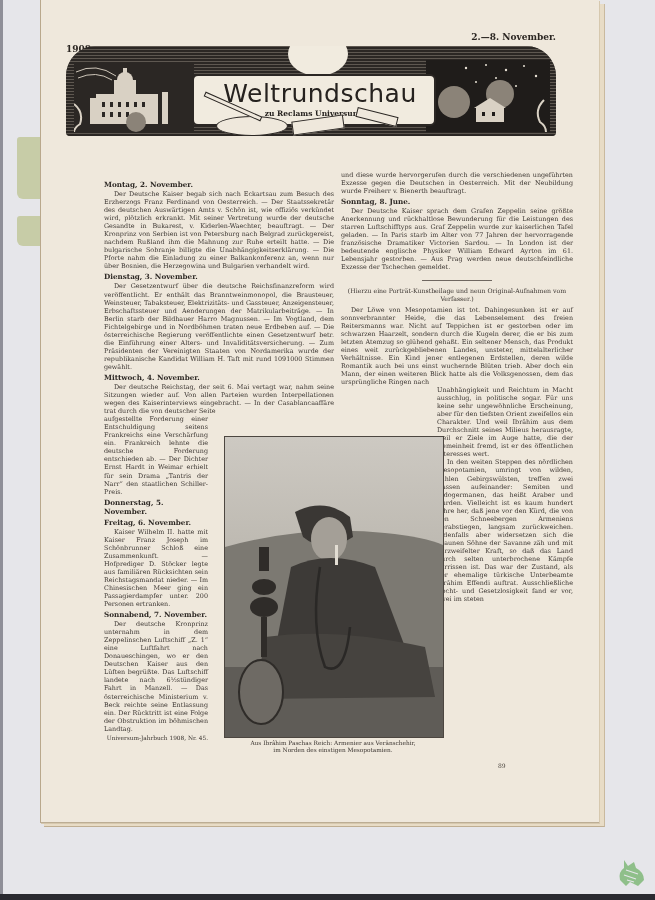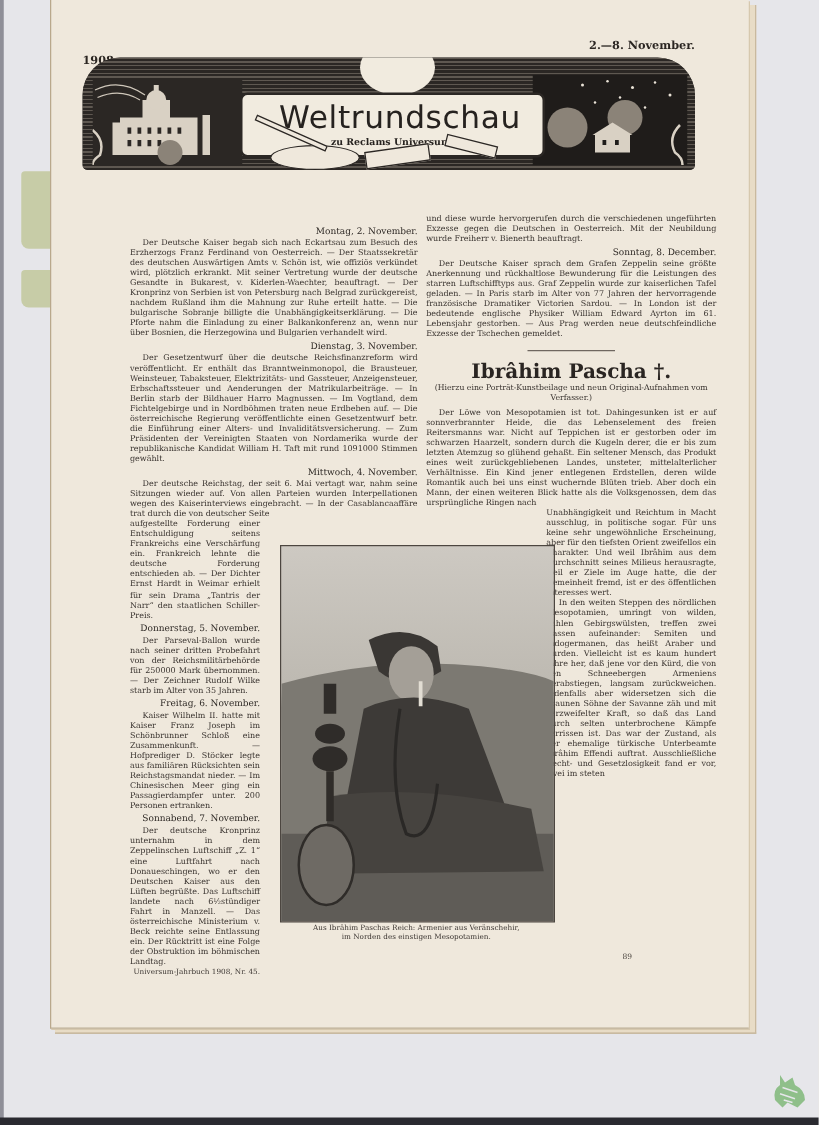--- a/index.html
+++ b/index.html
@@ -59,21 +59,21 @@
     position:absolute; left:150px; top:70px; width:70px; height:18px;
     background:#efe8dc; border:1.5px solid #2b2724; border-radius:50%;
   }
   .tube { position:absolute; background:#efe8dc; border:1.5px solid #2b2724; }
 
   .col { position:absolute; font-family:"DejaVu Serif", serif; color:#3a3430; }
   .col-left { left:104px; top:178px; width:230px; }
   .col-right { left:341px; top:171px; width:232px; }
 
   .sec-title { text-align:center; font-weight:bold; font-size:13px; margin:0 0 3px 0; color:#2a2522; letter-spacing:.3px; }
-  .day-head { text-align:right; font-weight:normal; font-size:7.2px; margin:2px 0 1px 0; color:#2f2a26; }
+  .day-head { text-align:left; font-weight:bold; font-size:7.2px; margin:2px 0 1px 0; color:#2f2a26; }
   .para { font-size:6.4px; line-height:8.05px; text-align:justify; margin:0; text-indent:10px; }
   .para.noindent { text-indent:0; }
   .divider { width:70px; height:1px; background:#6f6760; margin:8px auto 6px auto; }
   .article-title { text-align:center; font-size:16px; font-weight:bold; margin:0 0 1px 0; color:#2a2522; }
   .article-sub { text-align:center; font-size:6.2px; line-height:8px; margin:0 0 3px 0; }
   .narrow { width:104px; }
   .narrow-right { width:136px; margin-left:96px; }
   .footer-note { font-size:5.8px; text-align:right; margin-top:2px; }
 
   .photo-wrap { position:absolute; left:224px; top:436px; width:218px; height:300px; }
@@ -167,40 +167,38 @@
   <div class="day-head">Dienstag, 3. November.</div>
   <p class="para">Der Gesetzentwurf über die deutsche Reichsfinanzreform wird veröffentlicht. Er enthält das Branntweinmonopol, die Brausteuer, Weinsteuer, Tabaksteuer, Elektrizitäts- und Gassteuer, Anzeigensteuer, Erbschaftssteuer und Aenderungen der Matrikularbeiträge. — In Berlin starb der Bildhauer Harro Magnussen. — Im Vogtland, dem Fichtelgebirge und in Nordböhmen traten neue Erdbeben auf. — Die österreichische Regierung veröffentlichte einen Gesetzentwurf betr. die Einführung einer Alters- und Invaliditätsversicherung. — Zum Präsidenten der Vereinigten Staaten von Nordamerika wurde der republikanische Kandidat William H. Taft mit rund 1091000 Stimmen gewählt.</p>
 
   <div class="day-head">Mittwoch, 4. November.</div>
   <p class="para">Der deutsche Reichstag, der seit 6. Mai vertagt war, nahm seine Sitzungen wieder auf. Von allen Parteien wurden Interpellationen wegen des Kaiserinterviews eingebracht. — In der Casablancaaffäre trat durch die von deutscher Seite</p>
 
   <div class="narrow">
     <p class="para noindent">aufgestellte Forderung einer Entschuldigung seitens Frankreichs eine Verschärfung ein. Frankreich lehnte die deutsche Forderung entschieden ab. — Der Dichter Ernst Hardt in Weimar erhielt für sein Drama „Tantris der Narr“ den staatlichen Schiller-Preis.</p>
 
     <div class="day-head">Donnerstag, 5. November.</div>
-    <p class="para">Der Parseval-Ballon wurde nach seiner dritten Probefahrt von der Reichsmilitärbehörde für 250000 Mark übernommen. — Der Zeichner Rudolf Wilke starb im Alter von 35 Jahren.</p>
 
     <div class="day-head">Freitag, 6. November.</div>
     <p class="para">Kaiser Wilhelm II. hatte mit Kaiser Franz Joseph im Schönbrunner Schloß eine Zusammenkunft. — Hofprediger D. Stöcker legte aus familiären Rücksichten sein Reichstagsmandat nieder. — Im Chinesischen Meer ging ein Passagierdampfer unter. 200 Personen ertranken.</p>
 
     <div class="day-head">Sonnabend, 7. November.</div>
     <p class="para">Der deutsche Kronprinz unternahm in dem Zeppelinschen Luftschiff „Z. 1“ eine Luftfahrt nach Donaueschingen, wo er den Deutschen Kaiser aus den Lüften begrüßte. Das Luftschiff landete nach 6½stündiger Fahrt in Manzell. — Das österreichische Ministerium v. Beck reichte seine Entlassung ein. Der Rücktritt ist eine Folge der Obstruktion im böhmischen Landtag.</p>
 
     <div class="footer-note">Universum-Jahrbuch 1908, Nr. 45.</div>
   </div>
 </div>
 
 <div class="col col-right">
   <p class="para noindent">und diese wurde hervorgerufen durch die verschiedenen ungeführten Exzesse gegen die Deutschen in Oesterreich. Mit der Neubildung wurde Freiherr v. Bienerth beauftragt.</p>
-  <div class="day-head">Sonntag, 8. December.</div>
+  <div class="day-head">Sonntag, 8. June.</div>
   <p class="para">Der Deutsche Kaiser sprach dem Grafen Zeppelin seine größte Anerkennung und rückhaltlose Bewunderung für die Leistungen des starren Luftschifftyps aus. Graf Zeppelin wurde zur kaiserlichen Tafel geladen. — In Paris starb im Alter von 77 Jahren der hervorragende französische Dramatiker Victorien Sardou. — In London ist der bedeutende englische Physiker William Edward Ayrton im 61. Lebensjahr gestorben. — Aus Prag werden neue deutschfeindliche Exzesse der Tschechen gemeldet.</p>
 
   <div class="divider"></div>
 
-  <div class="article-title">Ibrâhim Pascha †.</div>
   <div class="article-sub">(Hierzu eine Porträt-Kunstbeilage und neun Original-Aufnahmen vom Verfasser.)</div>
   <p class="para">Der Löwe von Mesopotamien ist tot. Dahingesunken ist er auf sonnverbrannter Heide, die das Lebenselement des freien Reitersmanns war. Nicht auf Teppichen ist er gestorben oder im schwarzen Haarzelt, sondern durch die Kugeln derer, die er bis zum letzten Atemzug so glühend gehaßt. Ein seltener Mensch, das Produkt eines weit zurückgebliebenen Landes, unsteter, mittelalterlicher Verhältnisse. Ein Kind jener entlegenen Erdstellen, deren wilde Romantik auch bei uns einst wuchernde Blüten trieb. Aber doch ein Mann, der einen weiteren Blick hatte als die Volksgenossen, dem das ursprüngliche Ringen nach</p>
 
   <div class="narrow-right">
     <p class="para noindent">Unabhängigkeit und Reichtum in Macht ausschlug, in politische sogar. Für uns keine sehr ungewöhnliche Erscheinung, aber für den tiefsten Orient zweifellos ein Charakter. Und weil Ibrâhim aus dem Durchschnitt seines Milieus herausragte, weil er Ziele im Auge hatte, die der Gemeinheit fremd, ist er des öffentlichen Interesses wert.</p>
     <p class="para">In den weiten Steppen des nördlichen Mesopotamien, umringt von wilden, kahlen Gebirgswülsten, treffen zwei Rassen aufeinander: Semiten und Indogermanen, das heißt Araber und Kurden. Vielleicht ist es kaum hundert Jahre her, daß jene vor den Kürd, die von den Schneebergen Armeniens herabstiegen, langsam zurückweichen. Jedenfalls aber widersetzen sich die braunen Söhne der Savanne zäh und mit verzweifelter Kraft, so daß das Land durch selten unterbrochene Kämpfe zerrissen ist. Das war der Zustand, als der ehemalige türkische Unterbeamte Ibrâhim Effendi auftrat. Ausschließliche Recht- und Gesetzlosigkeit fand er vor, zwei im steten</p>
   </div>
 </div>
 
 <div class="photo-wrap">

